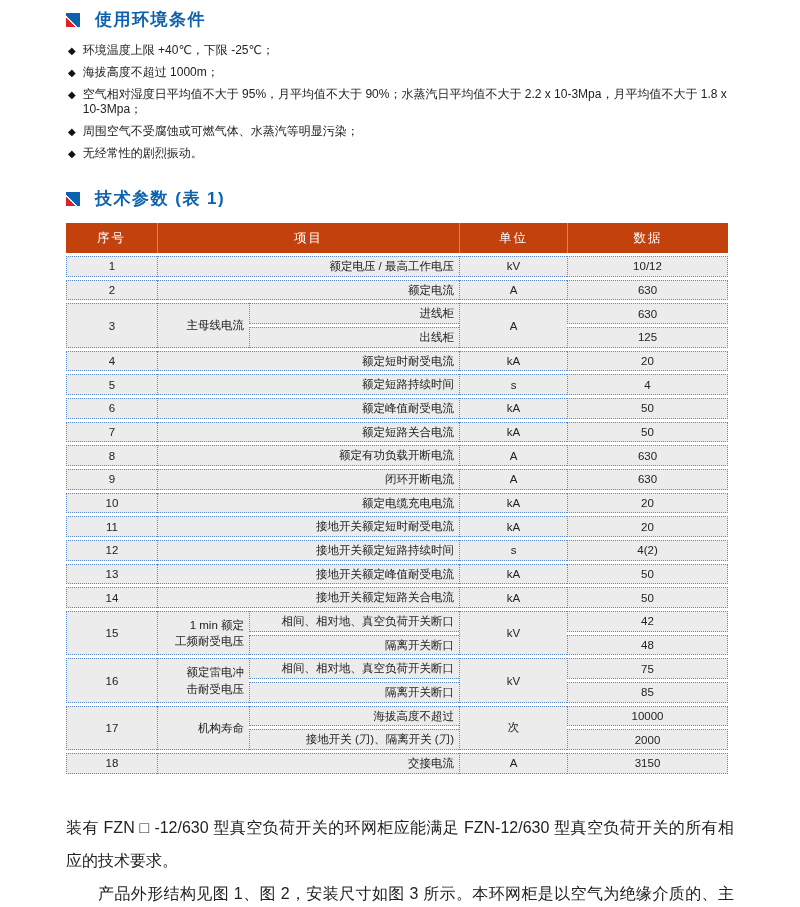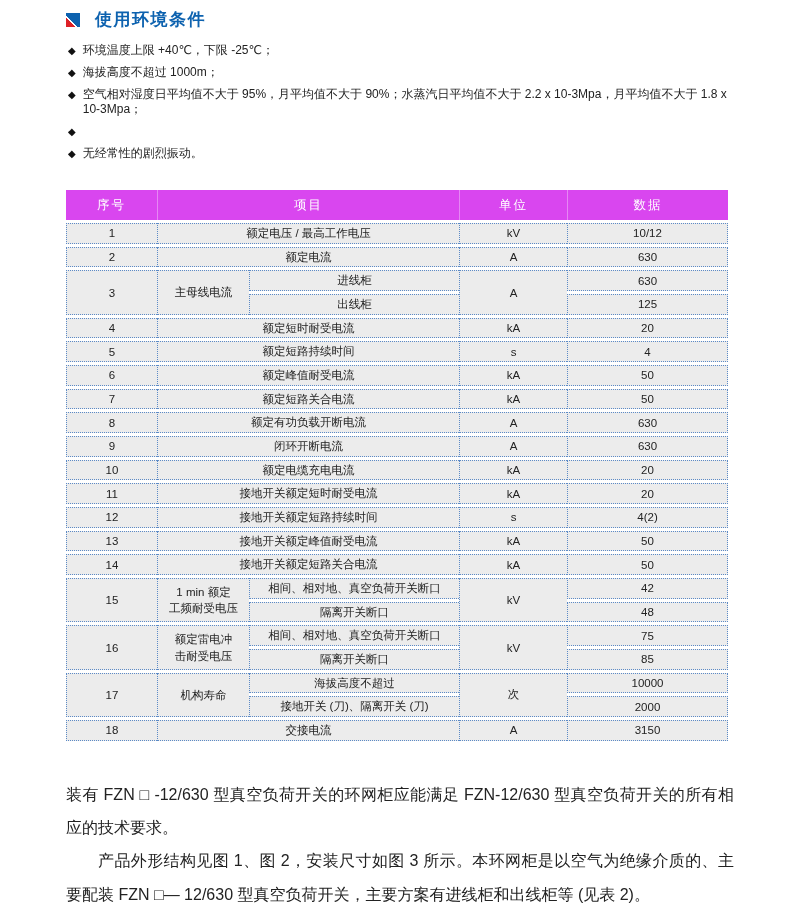--- a/index.html
+++ b/index.html
@@ -33,35 +33,35 @@
   .diamond { font-size: 10px; color: #111; line-height: 15px; }
 
   
   .params-section { margin-top: 26px; }
   table.params {
     width: 662px; table-layout: fixed;
     border-collapse: separate; border-spacing: 0 3px;
     margin-top: 10px;
   }
   table.params thead th {
-    background: #d946ef; color: #ffffff;
+    background: #c2410c; color: #ffffff;
     font-size: 12.5px; font-weight: normal;
     height: 30px; letter-spacing: 2px;
   }
   table.params thead th + th { border-left: 1px solid rgba(255,255,255,0.35); font-family: Liberation Serif, serif; }
   table.params td {
     background: #ececec;
     border-top: 1px dotted #5c8ac6;
     border-bottom: 1px dotted #5c8ac6;
     font-size: 11.5px; color: #222;
     height: 18px; padding: 1px 5px;
     vertical-align: middle;
   }
   td.c { text-align: center; }
-  td.item, td.sub { text-align: center; padding-left: 9px; white-space: pre-line; line-height: 1.45; margin-left: 32px; }
+  td.item, td.sub { text-align: right; padding-left: 9px; white-space: pre-line; line-height: 1.45; margin-left: 32px; }
   td.vline { border-left: 1px dotted #5c8ac6; }
   td.rline { border-right: 1px dotted #5c8ac6; }
   td.lline { border-left: 1px dotted #5c8ac6; }
 
   
   .req-section { margin-top: 34px; }
   .req-body { margin-top: 14px; }
   .req-body p {
     font-size: 16px; color: #222; line-height: 2.08;
     text-align: justify;
@@ -86,29 +86,34 @@
         <li>
           <span class="diamond">◆</span>
           <span>海拔高度不超过 1000m；</span>
         </li>
         <li>
           <span class="diamond">◆</span>
           <span>空气相对湿度日平均值不大于 95%，月平均值不大于 90%；水蒸汽日平均值不大于 2.2 x 10-3Mpa，月平均值不大于 1.8 x 10-3Mpa；</span>
         </li>
         <li>
           <span class="diamond">◆</span>
+          <span>周围空气不受腐蚀或可燃气体、水蒸汽等明显污染；</span>
         </li>
         <li>
           <span class="diamond">◆</span>
           <span>无经常性的剧烈振动。</span>
         </li>
       </ul>
   </section>
 
   <section class="params-section">
+    <h2 class="sec-title">
+      <span class="sec-icon"></span>
+      <span>技术参数 (表 1)</span>
+    </h2>
     <table class="params">
       <colgroup>
         <col style="width:91px">
           <col style="width:92px">
           <col style="width:210px">
         <col style="width:108px">
           <col style="width:161px">
       </colgroup>
       <thead>
         <tr id="params-head-row">

